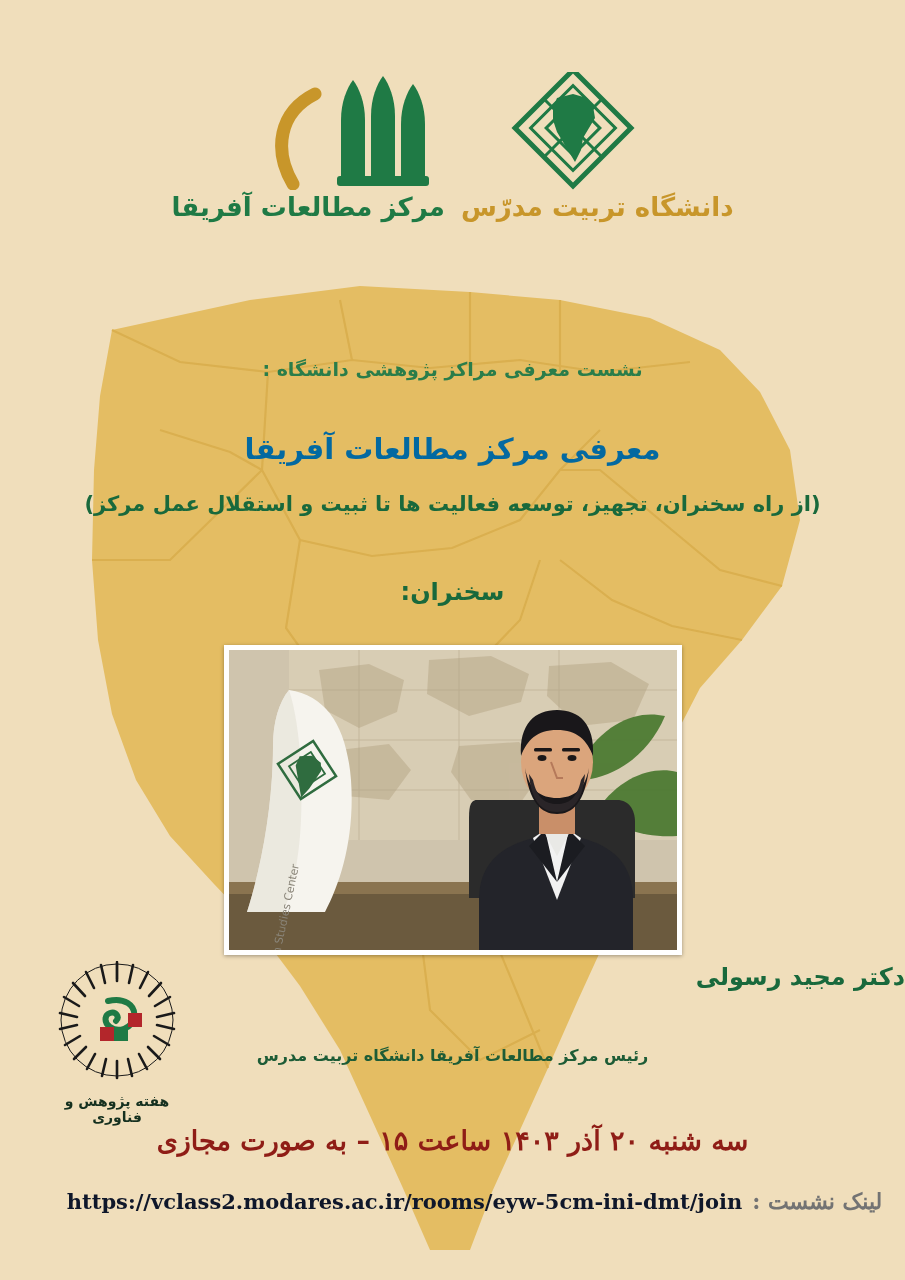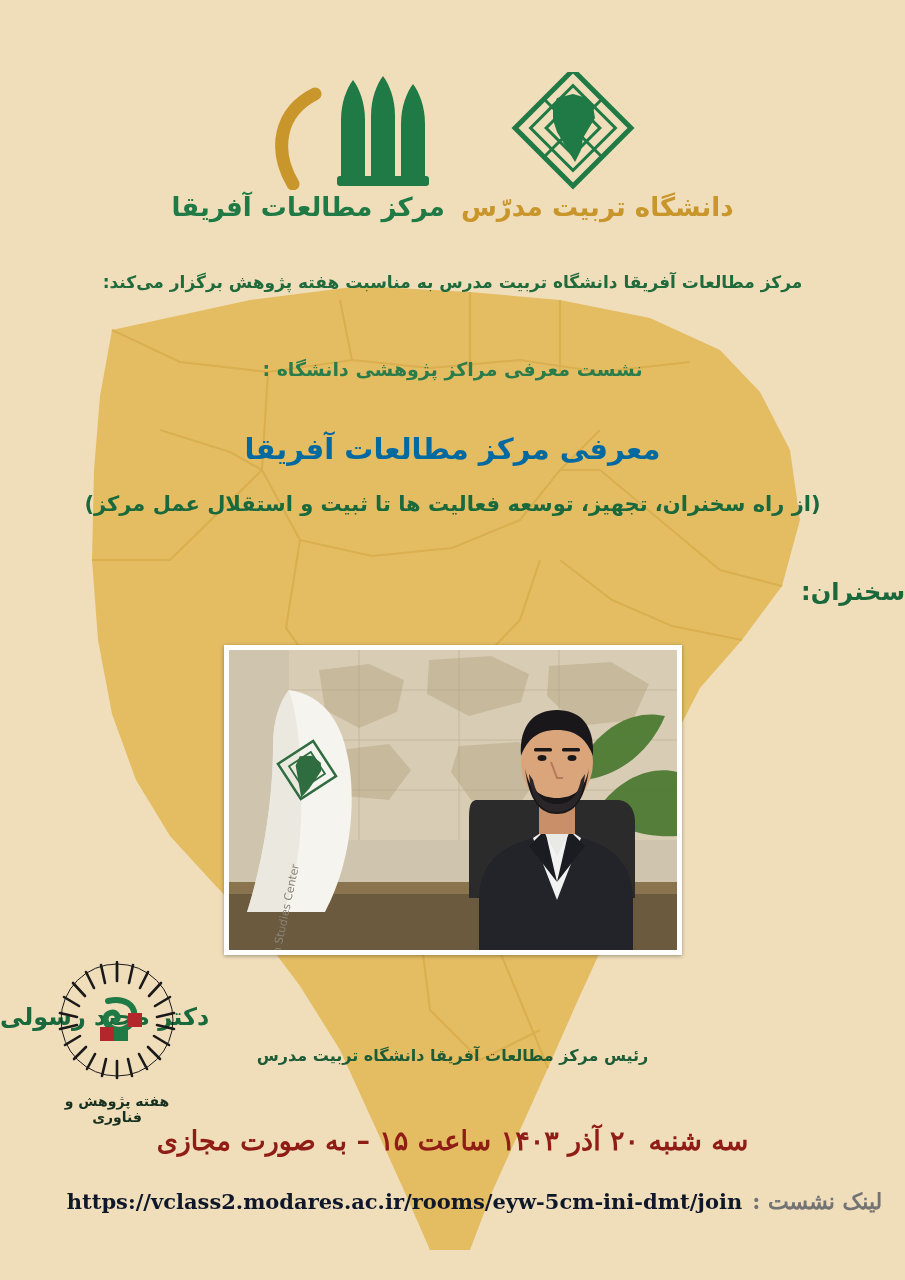--- a/index.html
+++ b/index.html
@@ -106,20 +106,21 @@
     text-align: center;
     font-size: 21px;
     font-weight: bold;
     color: #19693c;
   }
   .line-speaker-label {
     position: absolute;
     top: 578px;
     right: 0;
     left: 0;
+    text-align: center;
     font-size: 24px;
     font-weight: bold;
     color: #19693c;
   }
 
   
   .photo-frame {
     position: absolute;
     top: 645px;
     left: 50%;
@@ -129,24 +130,24 @@
     border: 5px solid #ffffff;
     box-shadow: 0 1px 4px rgba(0,0,0,0.35);
     background: #6a6f62;
     overflow: hidden;
   }
   .photo-frame svg { display: block; width: 100%; height: 100%; }
 
   
   .speaker-name {
     position: absolute;
-    top: 1003px;
-    right: 0;
-    left: 0;
-    text-align: left;
+    top: 963px;
+    right: 0;
+    left: 0;
+    text-align: right;
     font-size: 24px;
     font-weight: bold;
     color: #19693c;
   }
   .speaker-role {
     position: absolute;
     top: 1001px;
     right: 0;
     left: 0;
     text-align: center;
@@ -275,21 +276,20 @@
         </svg>
       </div>
 
       <div class="logo-caption-row">
 
         <span class="logo-caption" style="font-size:26px;font-weight:bold;color:#c8962a;">دانشگاه تربیت مدرّس</span>
         <span class="logo-caption" style="font-size:26px;font-weight:bold;color:#1f7a45;">مرکز مطالعات آفریقا</span>
       </div>
     </div>
 
-    <div class="line-invite">مرکز مطالعات آفریقا  دانشگاه تربیت مدرس به مناسبت هفته پژوهش برگزار می‌کند:</div>
     <div class="line-session">نشست معرفی مراکز پژوهشی دانشگاه :</div>
     <div class="line-title">معرفی مرکز مطالعات آفریقا</div>
     <div class="line-subtitle">(از راه سخنران، تجهیز، توسعه فعالیت ها تا ثبیت و استقلال عمل مرکز)</div>
     <div class="line-speaker-label">سخنران:</div>
 
     <div class="photo-frame">
       <svg viewBox="0 0 448 300" preserveAspectRatio="xMidYMid slice">
 
         <rect x="0" y="0" width="448" height="300" fill="#cfc4ad"></rect>
         <rect x="60" y="0" width="388" height="190" fill="#d8cdb4"></rect>

